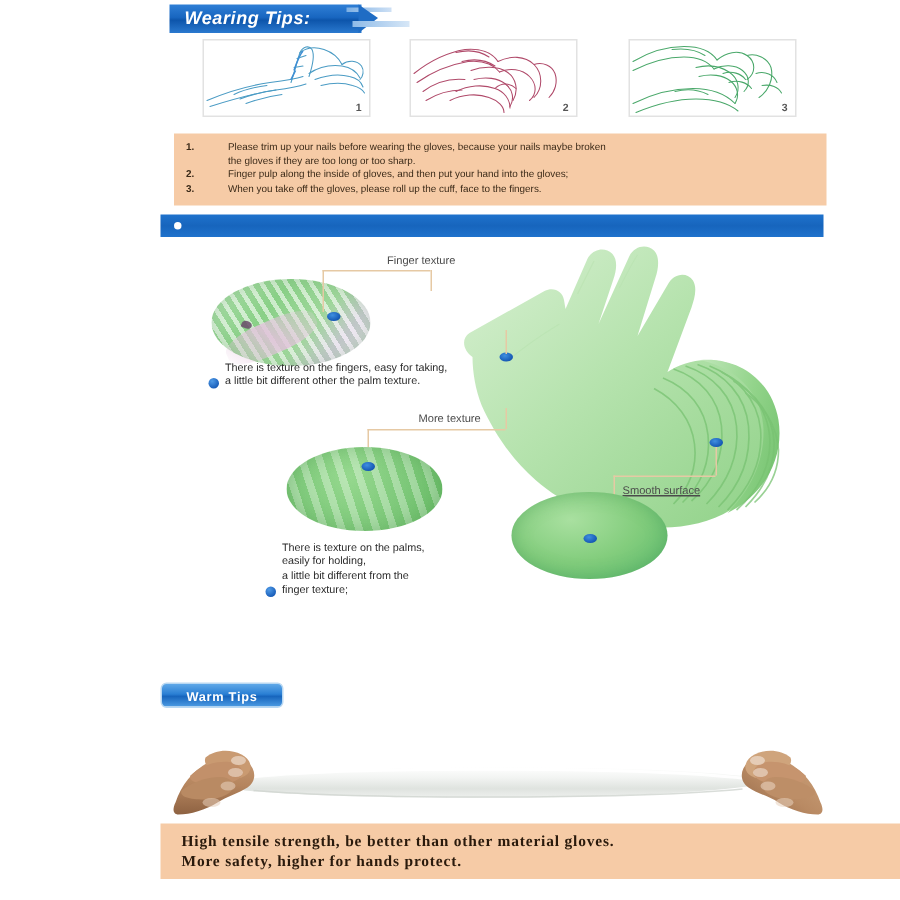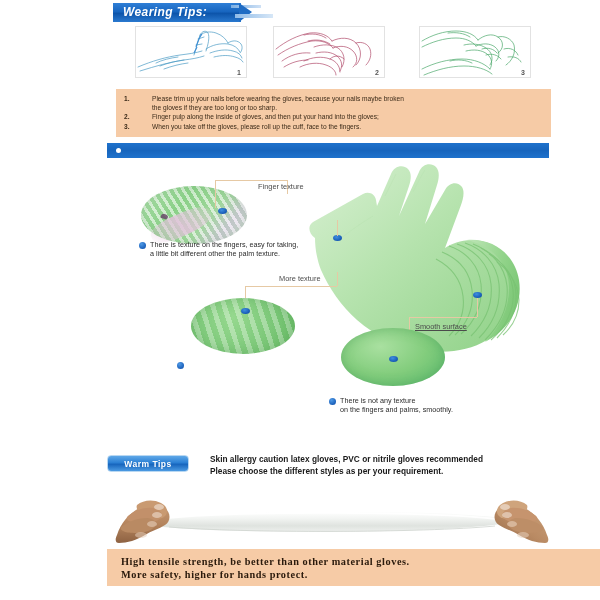--- a/index.html
+++ b/index.html
@@ -127,21 +127,21 @@
   
   .ln { position: absolute; background: #e6c9a4; }
   .lnv { width: 1px; }
   .lnh { height: 1px; }
 
   .clabel {
     position: absolute; font-size: 7.4px; color: #4b4b4b; white-space: nowrap;
   }
 
   
-  .bullet { position: absolute; display: flex; }
+  .bullet { position: absolute; display: flex; align-items: flex-end; }
   .bullet .bd {
     width: 7px; height: 7px; border-radius: 50%; flex: 0 0 7px; margin-top: 2px; margin-right: 4px;
     background: radial-gradient(circle at 35% 30%, #4f9ae6 0%, #1b60bb 70%, #0d4391 100%);
   }
   .bullet .bt { font-size: 7.2px; color: #2b2b2b; line-height: 9.4px; }
   .bullet .bt div { white-space: nowrap; }
 
   
   .warm { position: absolute; left: 78px; top: 453px; width: 450px; height: 28px; }
   .warm .badge {
@@ -332,21 +332,21 @@
 
     <div class="ell1">
       <div class="pinkstreak"></div>
       <div class="dk"></div>
     </div>
     <div class="bdot" style="left:189px; top:48px;"></div>
 
     <div class="ln lnv" style="left:186px; top:20px; height:28px;"></div>
     <div class="ln lnh" style="left:186px; top:20px; width:72px;"></div>
     <div class="ln lnv" style="left:258px; top:20px; height:14px;"></div>
-    <div class="clabel" style="left:197px; top:22px;padding-left:32px;">Finger texture</div>
+    <div class="clabel" style="left:197px; top:9px;padding-left:32px;">Finger texture</div>
 
     <div class="bdot" style="left:304px; top:75px;"></div>
     <div class="ln lnv" style="left:308px; top:60px; height:16px;"></div>
 
     <div class="bullet" style="left:110px; top:80px;">
       <div class="bd"></div>
       <div class="bt">
         <div>There is texture on the fingers, easy for taking,</div>
         <div>a little bit different other the palm texture.</div>
       </div>
@@ -355,50 +355,45 @@
     <div class="clabel" style="left:250px; top:114px;">More texture</div>
     <div class="ln lnh" style="left:216px; top:126px; width:92px;"></div>
     <div class="ln lnv" style="left:216px; top:126px; height:22px;"></div>
     <div class="ln lnv" style="left:308px; top:112px; height:14px;"></div>
 
     <div class="ell2"></div>
     <div class="bdot" style="left:212px; top:148px;"></div>
 
     <div class="bullet" style="left:148px; top:200px;">
       <div class="bd"></div>
+      <div class="bt">
+        <div>There is texture on the palms,</div>
+        <div>easily for holding,</div>
+        <div>a little bit different from the</div>
+        <div>finger texture;</div>
+      </div>
     </div>
 
     <div class="clabel" style="left:386px; top:162px;text-decoration:underline;">Smooth surface</div>
     <div class="ln lnh" style="left:380px; top:157px; width:68px;"></div>
     <div class="ln lnv" style="left:380px; top:157px; height:14px;"></div>
     <div class="ln lnv" style="left:448px; top:136px; height:21px;"></div>
     <div class="ln lnh" style="left:364px; top:171px; width:16px;"></div>
     <div class="ln lnv" style="left:364px; top:171px; height:28px;"></div>
 
     <div class="bdot" style="left:444px; top:132px;"></div>
 
     <div class="ell3"></div>
     <div class="bdot" style="left:360px; top:196px;"></div>
 
-    <div class="bullet" style="left:300px; top:236px;">
-      <div class="bd"></div>
-      <div class="bt">
-        <div>There is not any texture</div>
-        <div>on the fingers and palms, smoothly.</div>
-      </div>
-    </div>
   </div>
 
   <div class="warm">
     <div class="badge">
       <span>Warm Tips</span>
-    </div>
-    <div class="wtext">
-      <div>Skin allergy caution latex gloves, PVC or nitrile gloves recommended</div>
-      <div>Please choose the different styles as per your requirement.</div>
     </div>
   </div>
 
   <svg class="stretch" viewBox="0 0 450 62">
     <defs>
       <linearGradient id="sk" x1="0" y1="0" x2="0" y2="1">
         <stop offset="0%" stop-color="#c79a74"></stop>
         <stop offset="50%" stop-color="#b5855e"></stop>
         <stop offset="100%" stop-color="#8e6242"></stop>
       </linearGradient>

